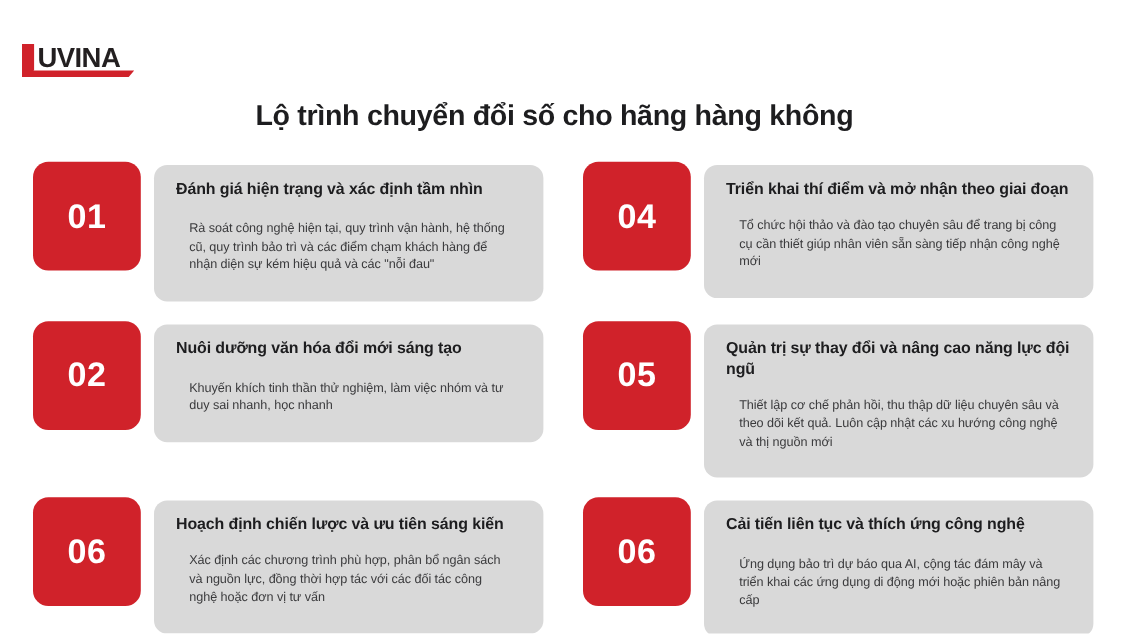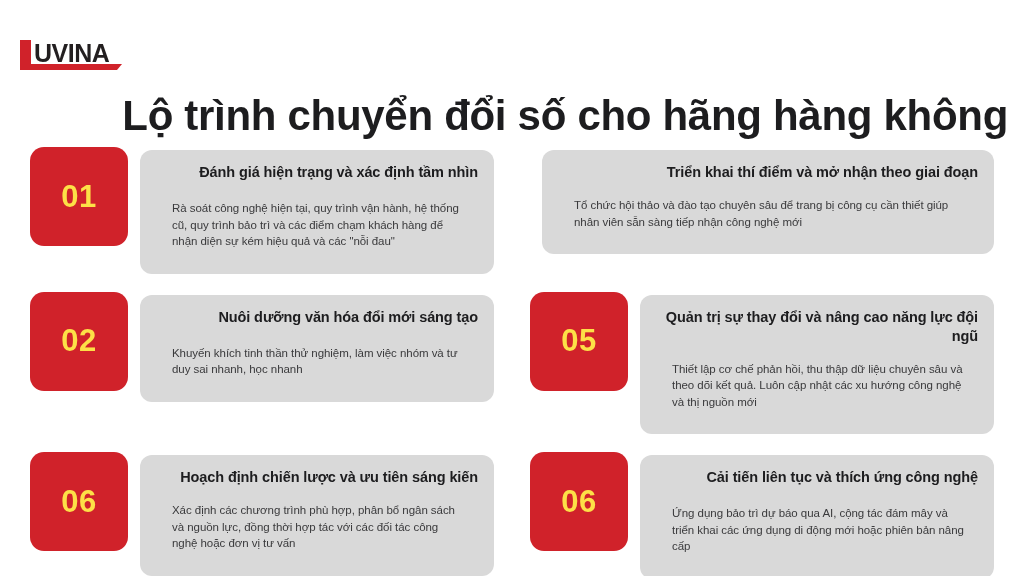--- a/index.html
+++ b/index.html
@@ -45,24 +45,24 @@
     line-height: 26px;
     white-space: nowrap;
   }
 
   
   .page-title {
     position: absolute;
     left: 0;
     right: 16px;
     top: 66px;
-    text-align: right;
-    font-family: "Liberation Sans", "DejaVu Sans", sans-serif;
-    font-weight: bold;
-    font-size: 42px;
+    text-align: center;
+    font-family: "Liberation Sans", "DejaVu Sans", sans-serif;
+    font-weight: bold;
+    font-size: 26px;
     line-height: 44px;
     color: #1d1d1f;
     letter-spacing: -0.3px;
   }
 
   
   .steps-grid {
     position: absolute;
     left: 0;
     top: 138px;
@@ -87,21 +87,21 @@
 
   .step-badge {
     flex: 0 0 auto;
     width: 98px;
     height: 99px;
     background: #d0222a;
     border-radius: 14px;
     display: flex;
     align-items: center;
     justify-content: center;
-    color: #fde047;
+    color: #ffffff;
     font-family: "Liberation Sans", "DejaVu Sans", sans-serif;
     font-weight: bold;
     font-size: 31px;
     letter-spacing: 0.5px;
     z-index: 2;
   }
 
   .step-panel {
     flex: 1 1 auto;
     background: #d9d9d9;
@@ -117,21 +117,20 @@
   }
 
   .step-heading {
     font-family: "Liberation Sans", "DejaVu Sans", sans-serif;
     font-weight: bold;
     font-size: 14.5px;
     line-height: 19px;
     color: #1d1d1f;
     margin: 0 0 6px 0;
     letter-spacing: -0.1px;
-    text-align: right;
   }
 
   .step-body {
     font-family: "Liberation Sans", "DejaVu Sans", sans-serif;
     font-weight: normal;
     font-size: 11.5px;
     line-height: 16.5px;
     color: #3a3a3c;
     margin: 12px;
     letter-spacing: -0.05px;
@@ -159,20 +158,21 @@
 
   <div class="step-card">
     <div class="step-badge">01</div>
     <div class="step-panel">
       <p class="step-heading">Đánh giá hiện trạng và xác định tầm nhìn</p>
       <p class="step-body">Rà soát công nghệ hiện tại, quy trình vận hành, hệ thống cũ, quy trình bảo trì và các điểm chạm khách hàng để nhận diện sự kém hiệu quả và các "nỗi đau"</p>
     </div>
   </div>
 
   <div class="step-card two-line">
+    <div class="step-badge">04</div>
     <div class="step-panel">
       <p class="step-heading">Triển khai thí điểm và mở nhận theo giai đoạn</p>
       <p class="step-body">Tổ chức hội thảo và đào tạo chuyên sâu để trang bị công cụ cần thiết giúp nhân viên sẵn sàng tiếp nhận công nghệ mới</p>
     </div>
   </div>
 
   <div class="step-card">
     <div class="step-badge">02</div>
     <div class="step-panel">
       <p class="step-heading">Nuôi dưỡng văn hóa đổi mới sáng tạo</p>

